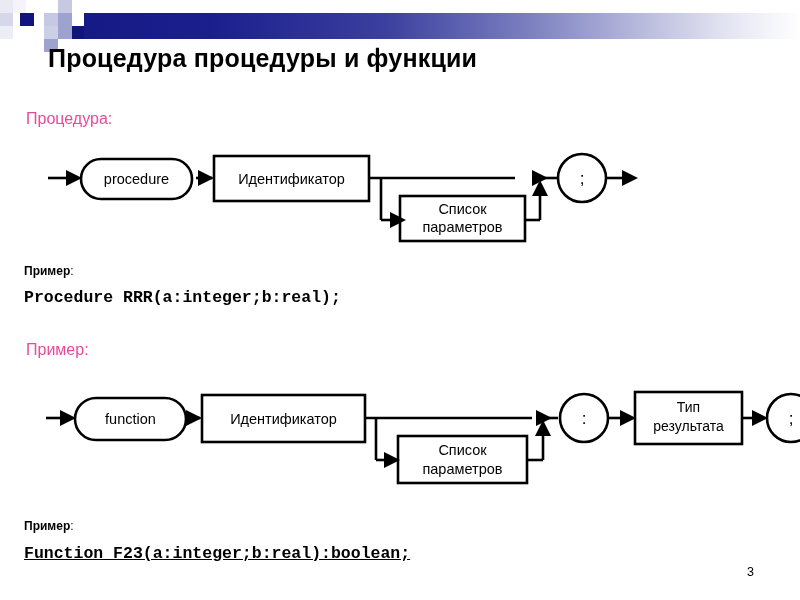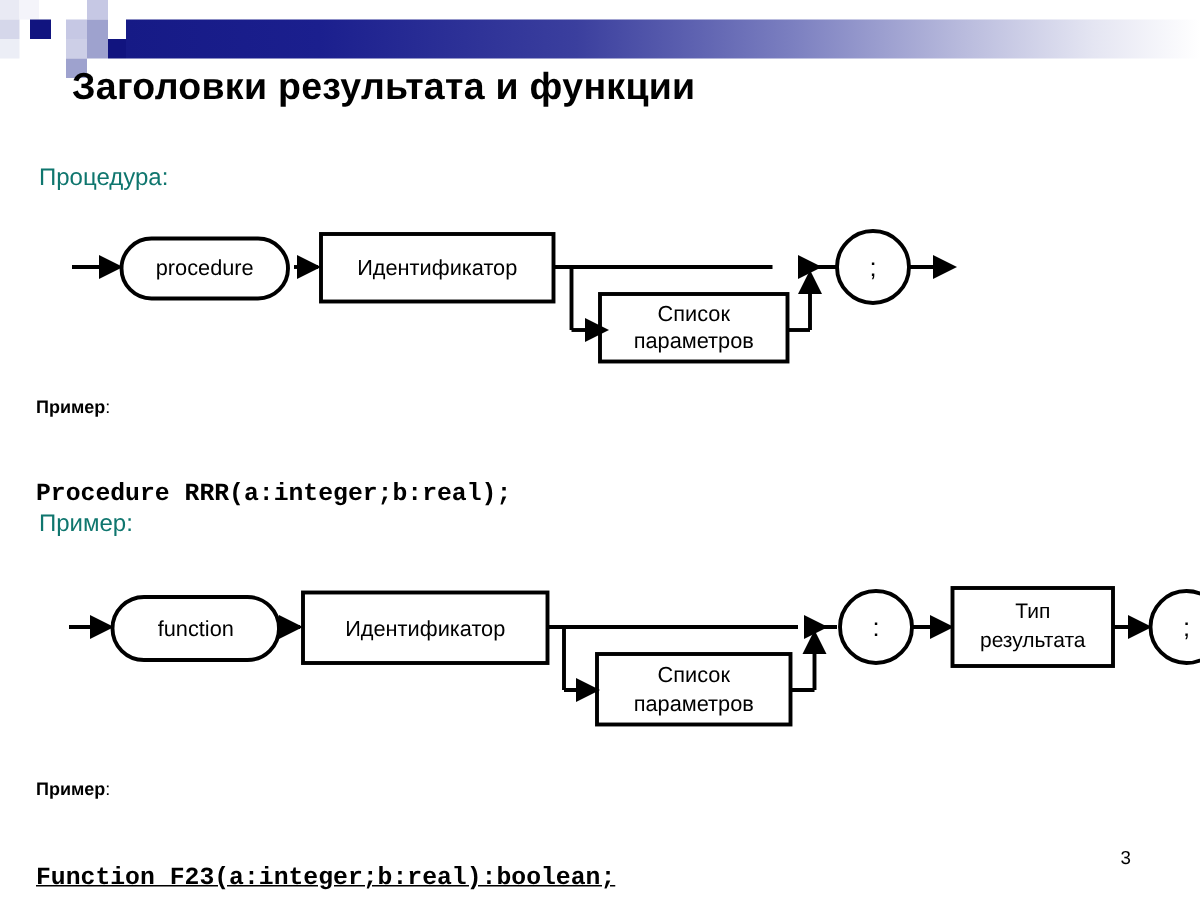--- a/index.html
+++ b/index.html
@@ -52,40 +52,39 @@
     font-weight: bold;
     letter-spacing: 0.2px;
     color: #000000;
     white-space: nowrap;
   }
 
   
   .section-label {
     position: absolute;
     font-size: 16px;
-    color: #0f766e;
+    color: #ec4899;
     white-space: nowrap;
   }
 
   
   .example-label {
     position: absolute;
     font-size: 12px;
     font-weight: bold;
     white-space: nowrap;
   }
   .example-label .colon { font-weight: normal; }
   .example-code {
     position: absolute;
     font-family: "Liberation Mono", "DejaVu Sans Mono", monospace;
     font-size: 16.5px;
     font-weight: bold;
     letter-spacing: 0px;
     white-space: pre;
-    margin-top: 31px;
   }
 
   
   .diagram {
     position: absolute;
     left: 0;
     margin-left: 40px;
   }
   .diagram svg { display: block; }
   .dlabel {
@@ -119,21 +118,21 @@
   <div class="sq" style="left:58px; top:13px; width:14px; height:13px; background:#9ea2ce;"></div>
   <div class="sq" style="left:0px;  top:26px; width:13px; height:13px; background:#eceef6;"></div>
   <div class="sq" style="left:44px; top:26px; width:14px; height:13px; background:#cdcfe7;"></div>
   <div class="sq" style="left:58px; top:26px; width:14px; height:13px; background:#9ea2ce;"></div>
   <div class="sq" style="left:72px; top:26px; width:12px; height:13px; background:#11147f;"></div>
   <div class="sq" style="left:44px; top:39px; width:14px; height:13px; background:#9ea2ce;"></div>
 
   <div class="grad-bar"></div>
 </div>
 
-<div id="page-title">Заголовки результата и функции</div>
+<div id="page-title">Процедура процедуры и функции</div>
 
 <div class="section-label" style="left:26px; top:110px;">Процедура:</div>
 
 <div class="diagram" style="top:150px;">
 <svg width="800" height="100" viewBox="0 0 800 100" xmlns="http://www.w3.org/2000/svg">
   <g stroke="#000000" stroke-width="2.6" fill="none" stroke-linecap="butt">
 
     <line x1="8" y1="28" x2="34" y2="28"></line>
 
     <line x1="156" y1="28" x2="172" y2="28"></line>

